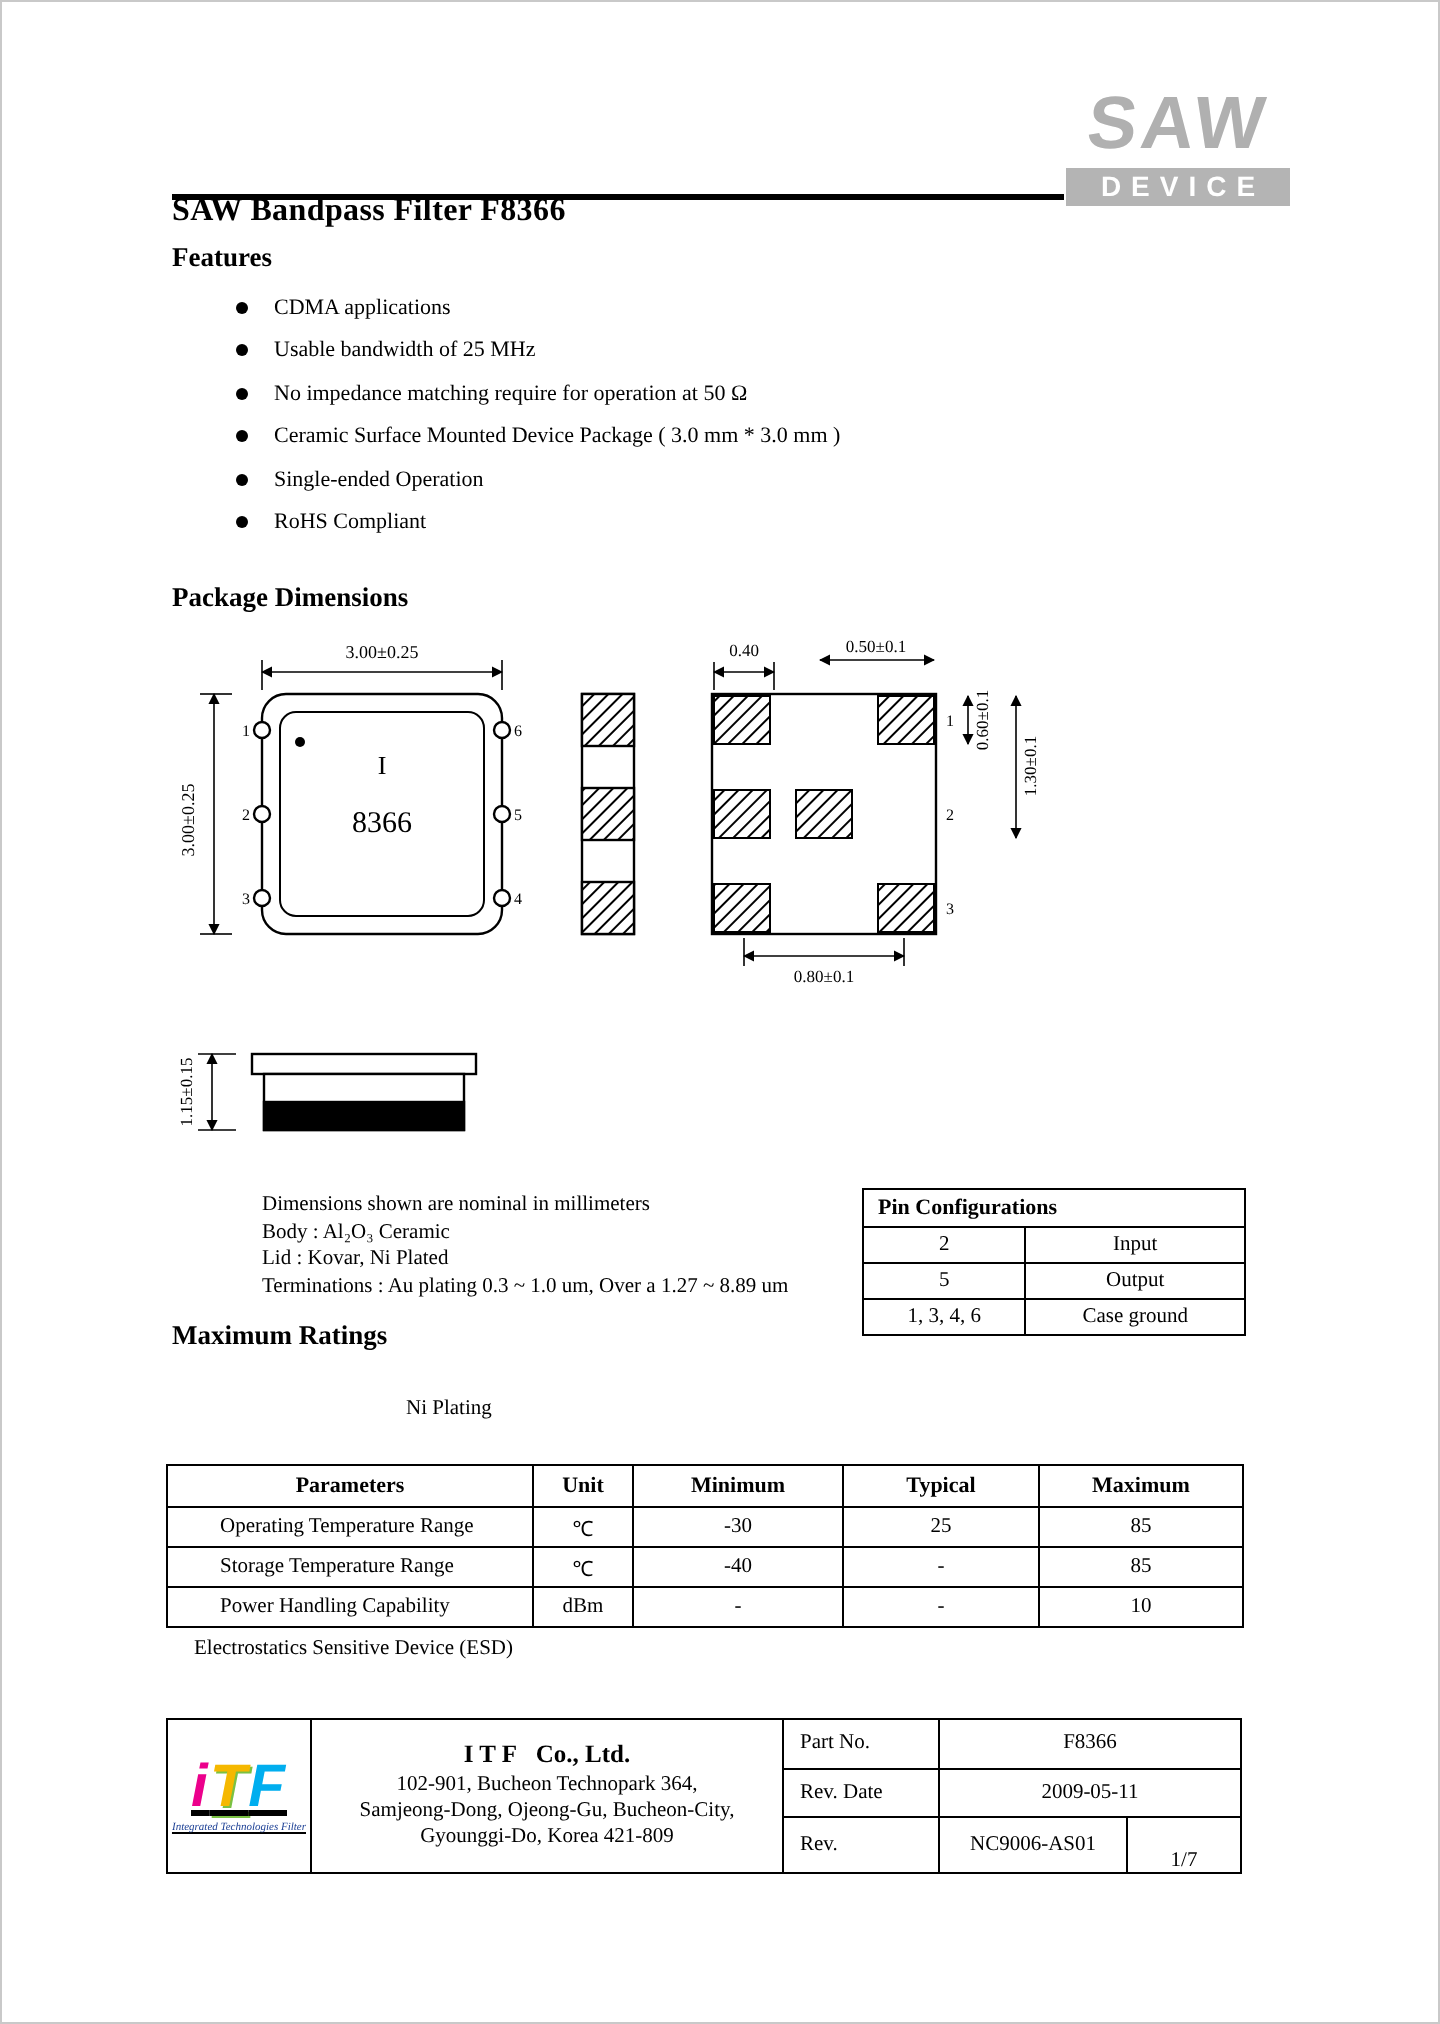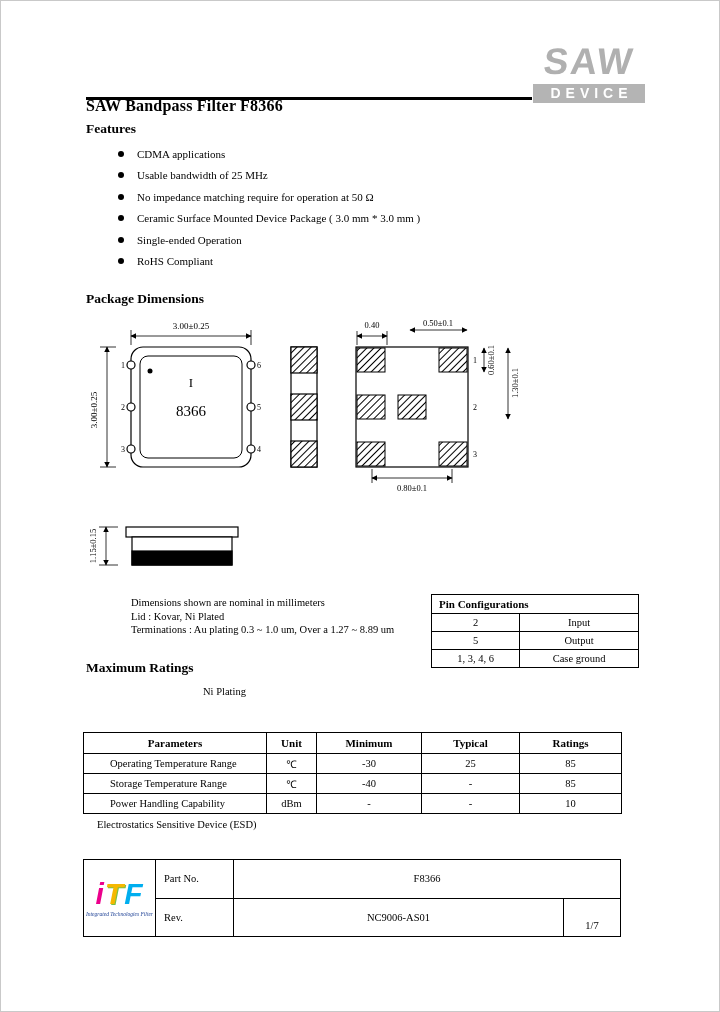--- a/index.html
+++ b/index.html
@@ -23,35 +23,35 @@
   .features { position:absolute; left:117px; top:142px; list-style:none; }
   .features li { display:flex; align-items:center; height:21.5px; font-size:11px; }
   .bullet { width:6px; height:6px; border-radius:50%; background:#000; margin-right:13px; flex:none; }
 
   .drawing { position:absolute; left:85px; top:316px; }
   .drawing text { font-family:"Liberation Serif", serif; fill:#000; stroke:none; }
 
   .dim-notes { position:absolute; left:130px; top:595px; font-size:10.5px; line-height:13.5px; }
   .dim-notes .indent { padding-left:72px;margin-top:48px; }
 
-  .pin-table { position:absolute; left:430px; top:593px; width:208px; border-collapse:collapse; font-size:10.5px; }
+  .pin-table { position:absolute; left:430px; top:593px; width:192px; border-collapse:collapse; font-size:10.5px; }
   .pin-table th, .pin-table td { border:1px solid #000; text-align:center; height:18px; padding:0 4px; }
   .pin-table th { font-size:11px; text-align:left; padding-left:7px; height:19px; }
 
   .ratings-table { position:absolute; left:82px; top:731px; width:538px; border-collapse:collapse;
                    font-size:10.5px; table-layout:fixed; }
   .ratings-table th, .ratings-table td { border:1px solid #000; text-align:center; height:20px; padding:0 2px; }
   .ratings-table th { height:21px; font-size:11px; }
   .ratings-table td.param { text-align:left; padding-left:26px; }
   .esd-note { position:absolute; left:96px; top:818px; font-size:10.5px; }
 
   .footer { position:absolute; left:82px; top:858px; width:538px; height:78px; border:1px solid #000;
             display:flex; font-size:10.5px; background:#fff; }
   .f-logo { width:72px; border-right:1px solid #000; display:flex; flex-direction:column;
-            align-items:center; justify-content:center; }
+            align-items:center; justify-content:center;text-decoration:underline; }
   .itf { font-family:"Liberation Sans", sans-serif; font-weight:bold; font-style:italic;
          font-size:30px; line-height:30px; letter-spacing:1px; }
   .itf-i { color:#ec008c; }
   .itf-t { color:#f5b800; text-shadow:1px 1px 0 #7ac143; }
   .itf-f { color:#00aeef; }
   .itf-tag { font-size:5.5px; font-style:italic; color:#1b3f94; margin-top:2px; white-space:nowrap; }
   .f-company { width:236px; border-right:1px solid #000; display:flex; flex-direction:column;
                justify-content:center; text-align:center; line-height:13px; }
   .f-name { font-weight:bold; font-size:12.5px; margin-bottom:2px; }
   .f-addr { font-size:10.5px; }
@@ -187,20 +187,21 @@
       <rect x="46" y="234" width="100" height="14" fill="#000"></rect>
       <line x1="13" y1="210" x2="32" y2="210" stroke-width="0.8"></line>
       <line x1="13" y1="248" x2="32" y2="248" stroke-width="0.8"></line>
       <line x1="20" y1="210" x2="20" y2="248" stroke-width="0.8" marker-start="url(#arr)" marker-end="url(#arr)"></line>
     </g>
     <text x="10" y="229" text-anchor="middle" font-size="8.5" transform="rotate(-90 10 229)">1.15±0.15</text>
   </svg>
 
   <div class="dim-notes">
     <div>Dimensions shown are nominal in millimeters</div>
+    <div>Body : Al₂O₃ Ceramic</div>
     <div>Lid : Kovar, Ni Plated</div>
     <div>Terminations : Au plating 0.3 ~ 1.0 um, Over a 1.27 ~ 8.89 um</div>
     <div class="indent">Ni Plating</div>
   </div>
 
   <table class="pin-table">
     <tbody>
         <tr>
       <th colspan="2">Pin Configurations</th>
     </tr>
@@ -228,21 +229,21 @@
         <col style="width:105px">
         <col style="width:98px">
         <col style="width:102px">
     </colgroup>
     <tbody>
         <tr>
       <th>Parameters</th>
       <th>Unit</th>
       <th>Minimum</th>
       <th>Typical</th>
-      <th>Ratings</th>
+      <th>Maximum</th>
     </tr>
     <tr>
       <td class="param">Operating Temperature Range</td>
       <td>℃</td>
       <td>-30</td>
       <td>25</td>
       <td>85</td>
     </tr>
     <tr>
       <td class="param">Storage Temperature Range</td>
@@ -263,26 +264,36 @@
 
   <div class="esd-note">Electrostatics Sensitive Device (ESD)</div>
 
   <div class="footer">
     <div class="f-logo">
       <div class="itf">
         <span class="itf-i">i</span><span class="itf-t">T</span><span class="itf-f">F</span>
       </div>
       <div class="itf-tag">Integrated Technologies Filter</div>
     </div>
+    <div class="f-company">
+      <div class="f-name">I T F&nbsp;&nbsp; Co., Ltd.</div>
+      <div class="f-addr">102-901, Bucheon Technopark 364,</div>
+      <div class="f-addr">Samjeong-Dong, Ojeong-Gu, Bucheon-City,</div>
+      <div class="f-addr">Gyounggi-Do, Korea 421-809</div>
+    </div>
     <div class="f-fields">
       <div class="f-row">
         <div class="f-label">Part No.</div>
         <div class="f-value">F8366</div>
       </div>
       <div class="f-row">
+        <div class="f-label">Rev. Date</div>
+        <div class="f-value">2009-05-11</div>
+      </div>
+      <div class="f-row">
         <div class="f-label">Rev.</div>
         <div class="f-value-main">NC9006-AS01</div>
         <div class="f-value-page">1/7</div>
       </div>
     </div>
   </div>
 
 </div>
 
 </body></html>

